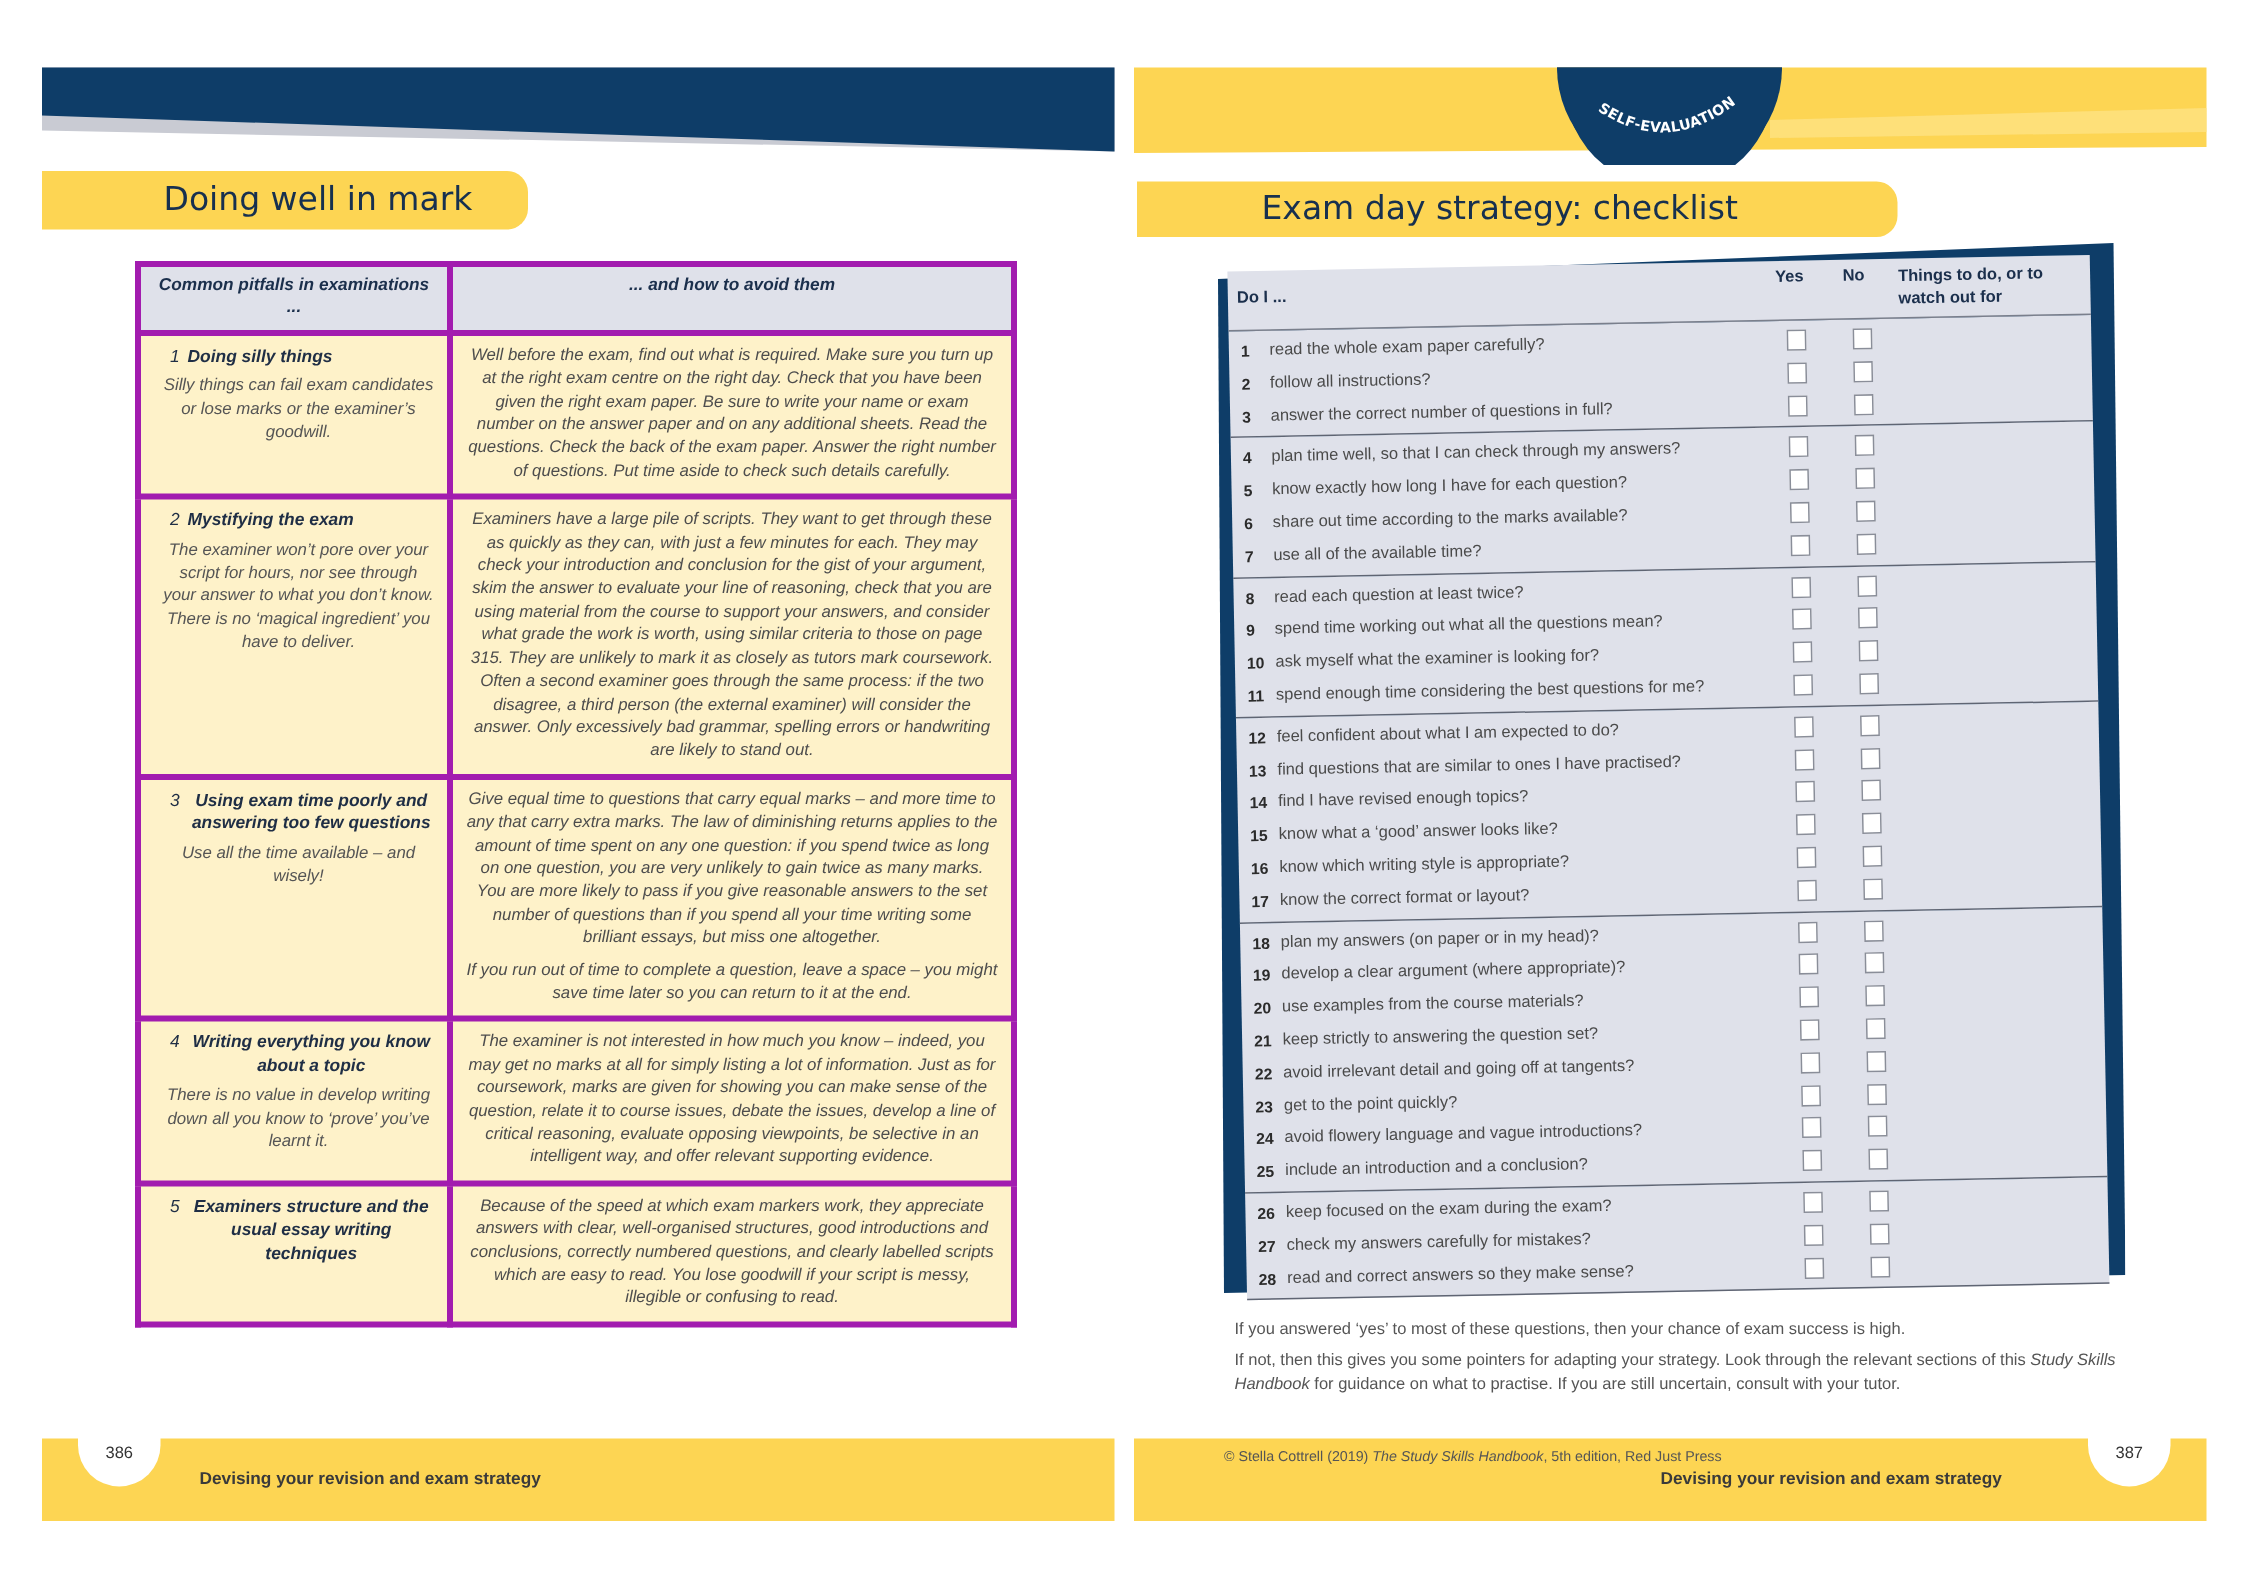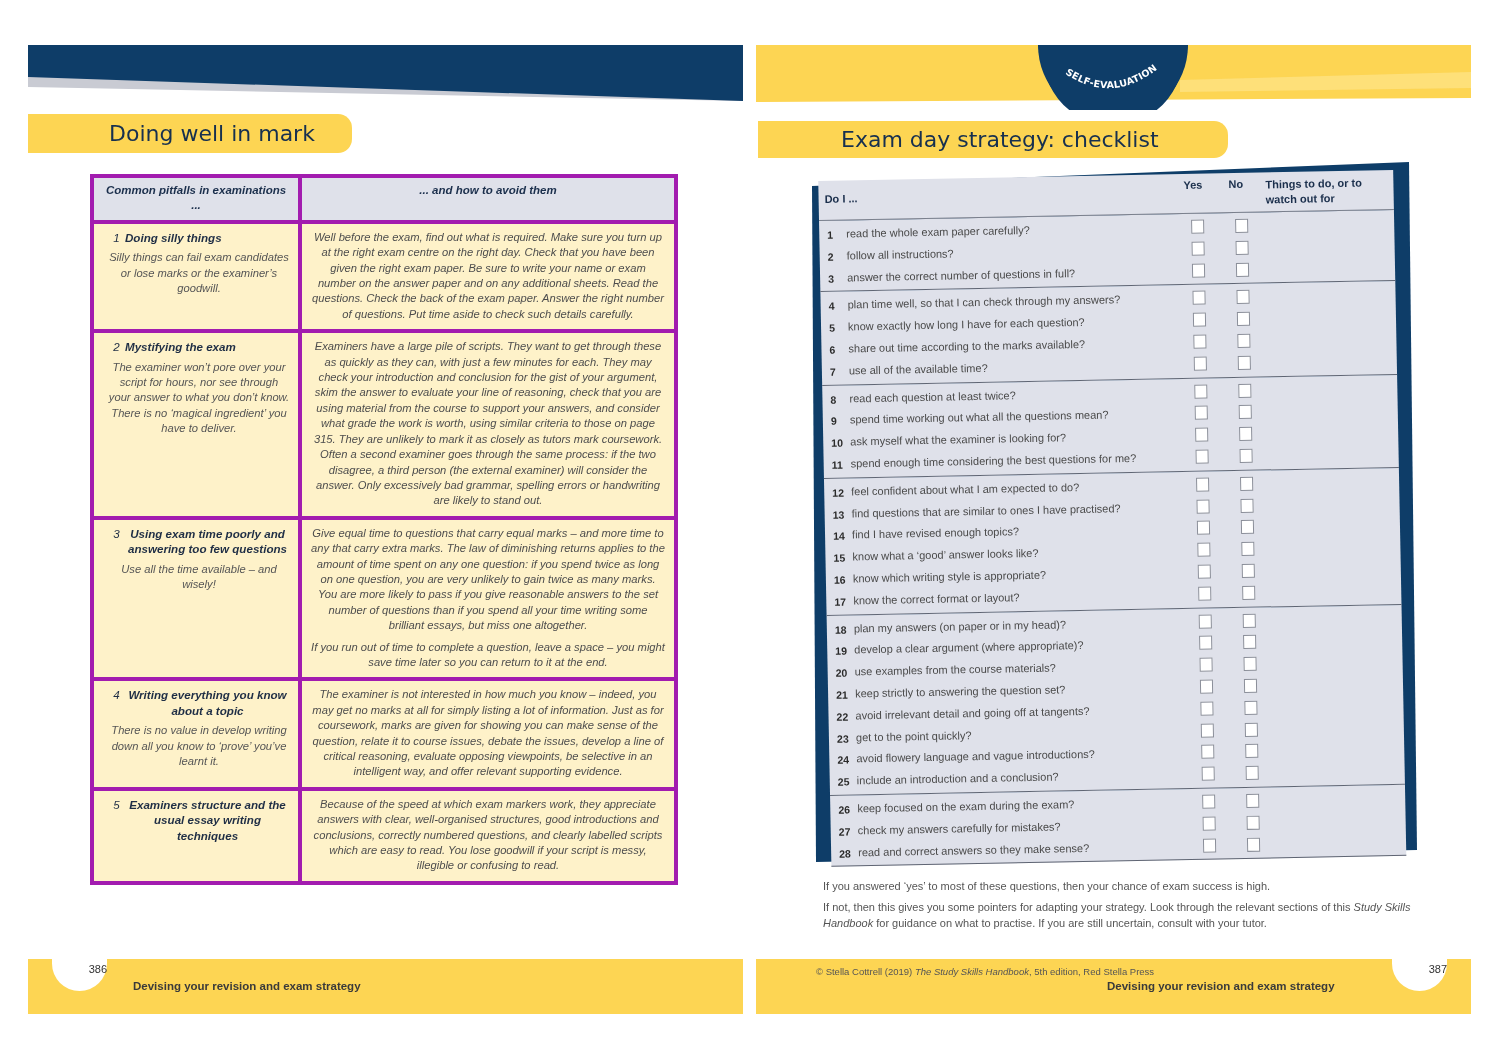--- a/index.html
+++ b/index.html
@@ -14,21 +14,21 @@
   .banner-svg { position: absolute; top: 0; left: 0; }
 
   
   .heading-tab {
     position: absolute; background: #fdd553;
     border-radius: 0 14px 14px 0;
     font-family: "DejaVu Sans", sans-serif;
     color: #17304f; font-weight: normal;
   }
   .heading-left { left: 28px; top: 114px; width: 324px; height: 39px; font-size: 22px; line-height: 39px; padding-left: 81px; }
-  .heading-right { left: 8px; top: 121px; width: 470px; height: 37px; font-size: 22px; line-height: 37px; padding-left: 83px; }
+  .heading-right { left: 8px; top: 121px; width: 507px; height: 37px; font-size: 22px; line-height: 37px; padding-left: 83px; }
 
   
   .pitfalls {
     position: absolute; left: 90px; top: 174px; width: 588px;
     border-collapse: collapse; font-size: 11.2px; line-height: 15.4px;
   }
   .pitfalls th, .pitfalls td { border: 4px solid #a21caf; vertical-align: top; text-align: center; font-style: italic; }
   .pitfalls th {
     background: #dfe1ea; color: #1b2f4c; font-weight: bold;
     padding: 5px 9px 6px 9px; font-size: 11.5px; height: 42px;
@@ -39,21 +39,21 @@
   .pit-num { width: 17px; flex: 0 0 17px; font-weight: normal; }
   .pit-sub { color: #555; font-size: 11.2px; }
   .pit-para + .pit-para { margin-top: 6px; }
 
   
   .footer-bar { position: absolute; top: 959px; height: 55px; background: #fdd553; }
   .footer-left { left: 28px; width: 715px; }
   .footer-right { left: 6px; width: 715px; }
   .page-num-bubble {
     position: absolute; top: -8px; width: 55px; height: 40px; background: #fff;
-    border-radius: 0 0 28px 28px; text-align: right;
+    border-radius: 0 0 28px 28px; text-align: center;
     font-size: 11px; line-height: 36px; color: #333;
   }
   .footer-title { position: absolute; top: 21px; font-size: 11.5px; font-weight: bold; color: #3a3a3a; }
   .copyright { position: absolute; left: 60px; top: 7px; font-size: 9.5px; line-height: 12.5px; color: #555; }
   .copyright i { font-style: italic; }
 
   
   .checklist-frame {
     position: absolute; left: 62px; top: 162px; width: 605px; height: 700px;
     background: #0e3d68;
@@ -387,18 +387,18 @@
     </div>
   </div>
 
   <div class="after-text" style="top:900px;">
     <span>If not, then this gives you some pointers for adapting your strategy. Look through the relevant sections of this </span><i>Study Skills Handbook</i><span> for guidance on what to practise. If you are still uncertain, consult with your tutor.</span>
   </div>
   <div class="after-text" style="top:879px;">If you answered ‘yes’ to most of these questions, then your chance of exam success is high.</div>
 
   <div class="footer-bar footer-right">
     <div class="copyright">
-      <span>© Stella Cottrell (2019) </span><i>The Study Skills Handbook</i><span>, 5th edition, Red Stella Press</span>
+      <span>© Stella Cottrell (2019) </span><i>The Study Skills Handbook</i><span>, 5th edition, Red Just Press</span>
     </div>
     <div class="footer-title" style="left:351px;">Devising your revision and exam strategy</div>
     <div class="page-num-bubble" style="left:636px;">387</div>
   </div>
 </div>
 
 </body></html>

